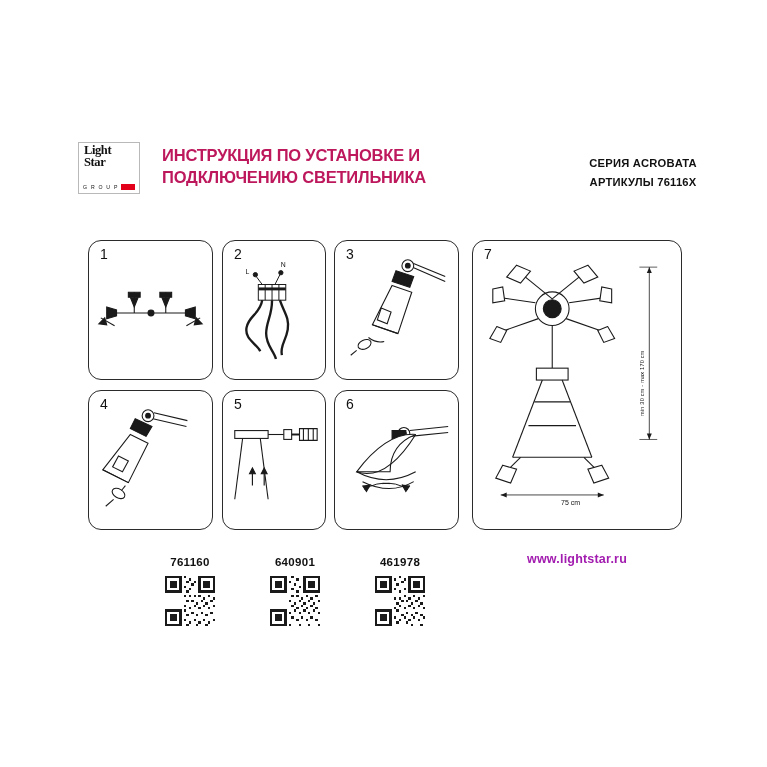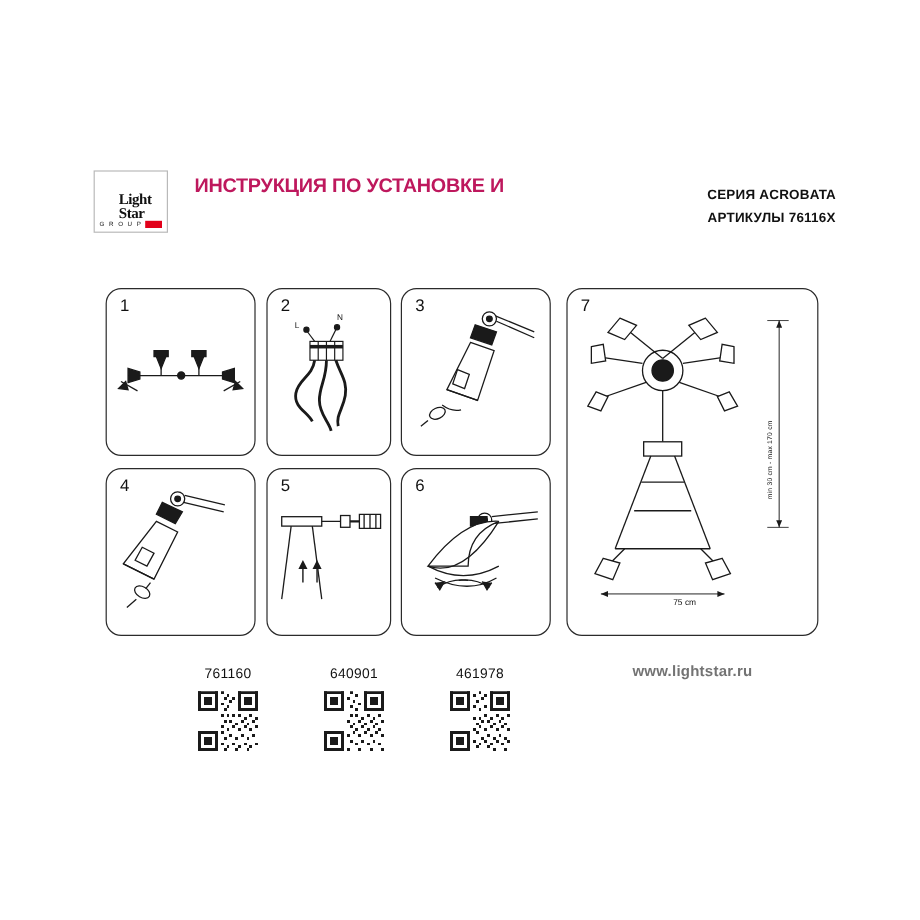--- a/index.html
+++ b/index.html
@@ -35,29 +35,28 @@
     position: absolute;
     left: 0; top: 2px;
     width: 62px;
     height: 52px;
     border: 1px solid #b9b9b9;
     box-sizing: border-box;
     background: #fff;
   }
   .logo-text {
     position: absolute;
-    left: 20px;
+    left: 5px;
     top: 2px;
     font-family: "Liberation Serif", serif;
     font-weight: bold;
     font-size: 12.5px;
     line-height: 11.5px;
     letter-spacing: -0.4px;
     color: #111;
-    margin-top: 16px;
   }
   .logo-text span { display: block; }
   .logo-group {
     position: absolute;
     left: 4px;
     bottom: 3px;
     font-size: 5.2px;
     letter-spacing: 1.2px;
     color: #111;
     font-family: "Liberation Sans", sans-serif;
@@ -130,40 +129,40 @@
     position: absolute;
     top: 556px;
     left: 150px;
     width: 290px;
     display: flex;
     justify-content: space-between;
   }
   .code-col { width: 80px; text-align: center; }
   .code-label {
     font-size: 11.5px;
-    font-weight: normal;
+    font-weight: bold;
     color: #111;
     letter-spacing: 0.3px;
   }
   .qr {
     margin: 8px auto 0 auto;
     width: 50px;
     height: 50px;
     display: block;
   }
 
   .site {
     position: absolute;
     left: 472px;
     top: 552px;
     width: 210px;
     text-align: center;
     font-size: 12.5px;
     font-weight: bold;
-    color: #737373;
+    color: #a21caf;
     letter-spacing: 0.2px;
   }
 
   .vlabel {
     position: absolute;
     font-size: 5.6px;
     color: #111;
     white-space: nowrap;
     transform: rotate(-90deg);
     transform-origin: left top;
@@ -187,20 +186,21 @@
       <div class="logo-text">
         <span>Light</span>
         <span>Star</span>
       </div>
       <div class="logo-group">G R O U P</div>
       <div class="logo-bar"></div>
     </div>
 
     <div class="title">
       <span class="l1">ИНСТРУКЦИЯ ПО УСТАНОВКЕ И</span>
+      <span class="l2">ПОДКЛЮЧЕНИЮ СВЕТИЛЬНИКА</span>
     </div>
 
     <div class="header-right">
       <div>СЕРИЯ ACROBATA</div>
       <div>АРТИКУЛЫ 76116X</div>
     </div>
   </div>
 
   <div class="panel p1">
     <div class="num">1</div>

